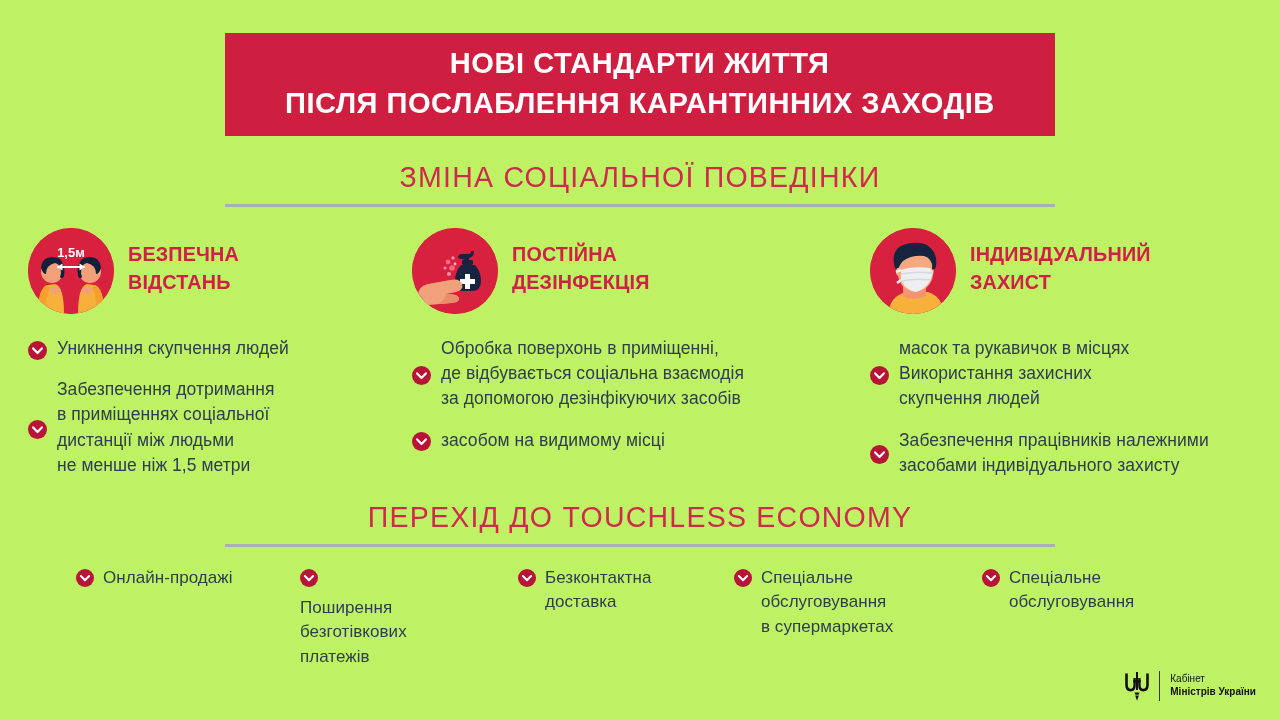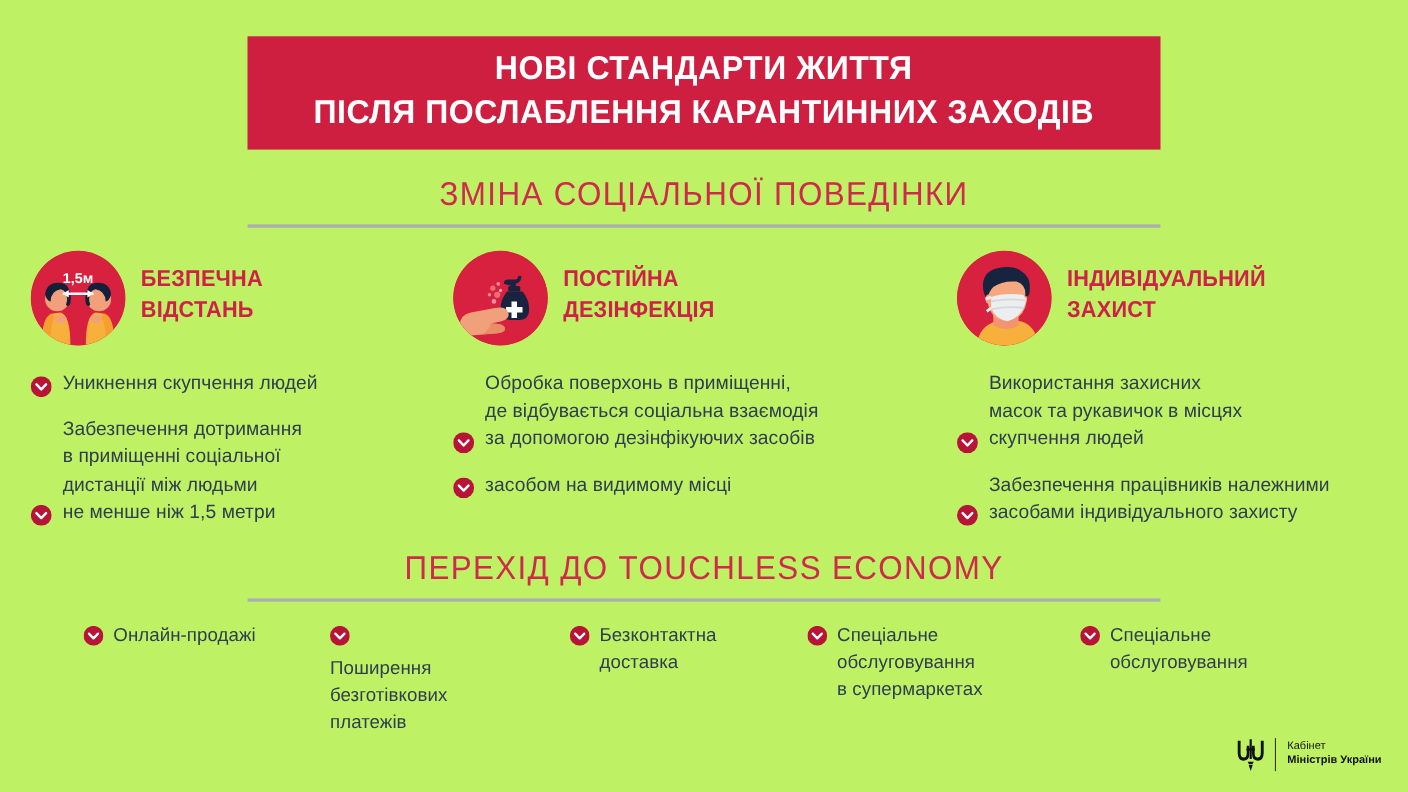--- a/index.html
+++ b/index.html
@@ -110,21 +110,21 @@
     letter-spacing: 0.2px;
     transform: scaleX(0.94);
     transform-origin: left center;
   }
   .col-title .ct-line { display: block; white-space: nowrap; }
 
   
   .bullets { margin-top: 12px; }
   .bullet {
     display: flex;
-    align-items: flex-end;
+    align-items: center;
     gap: 10px;
     margin-bottom: 16px;
   }
   .bullet:last-child { margin-bottom: 0; }
 
   .chev {
     flex: 0 0 auto;
     width: 19px;
     height: 19px;
     margin-top: 3px;
@@ -249,21 +249,21 @@
         </div>
         <div class="bullet">
           <span class="chev">
             <svg viewBox="0 0 20 20" xmlns="http://www.w3.org/2000/svg">
               <circle cx="10" cy="10" r="10" fill="#b81438"></circle>
               <path d="M5.4 7.8 L10 12.6 L14.6 7.8" fill="none" stroke="#ffffff" stroke-width="2.3" stroke-linecap="round" stroke-linejoin="round"></path>
             </svg>
           </span>
           <span class="btext">
             <span class="bl">Забезпечення дотримання</span>
-            <span class="bl">в приміщенні соціальної</span>
+            <span class="bl">в приміщеннях соціальної</span>
             <span class="bl">дистанції між людьми</span>
             <span class="bl">не менше ніж 1,5 метри</span>
           </span>
         </div>
       </div>
     </div>
 
     <div class="col col-1">
       <div class="col-head">
         <div class="badge">
@@ -343,22 +343,22 @@
       </div>
       <div class="bullets">
         <div class="bullet">
           <span class="chev">
             <svg viewBox="0 0 20 20" xmlns="http://www.w3.org/2000/svg">
               <circle cx="10" cy="10" r="10" fill="#b81438"></circle>
               <path d="M5.4 7.8 L10 12.6 L14.6 7.8" fill="none" stroke="#ffffff" stroke-width="2.3" stroke-linecap="round" stroke-linejoin="round"></path>
             </svg>
           </span>
           <span class="btext">
+            <span class="bl">масок та рукавичок в місцях</span>
             <span class="bl">Використання захисних</span>
-            <span class="bl">масок та рукавичок в місцях</span>
             <span class="bl">скупчення людей</span>
           </span>
         </div>
         <div class="bullet">
           <span class="chev">
             <svg viewBox="0 0 20 20" xmlns="http://www.w3.org/2000/svg">
               <circle cx="10" cy="10" r="10" fill="#b81438"></circle>
               <path d="M5.4 7.8 L10 12.6 L14.6 7.8" fill="none" stroke="#ffffff" stroke-width="2.3" stroke-linecap="round" stroke-linejoin="round"></path>
             </svg>
           </span>

